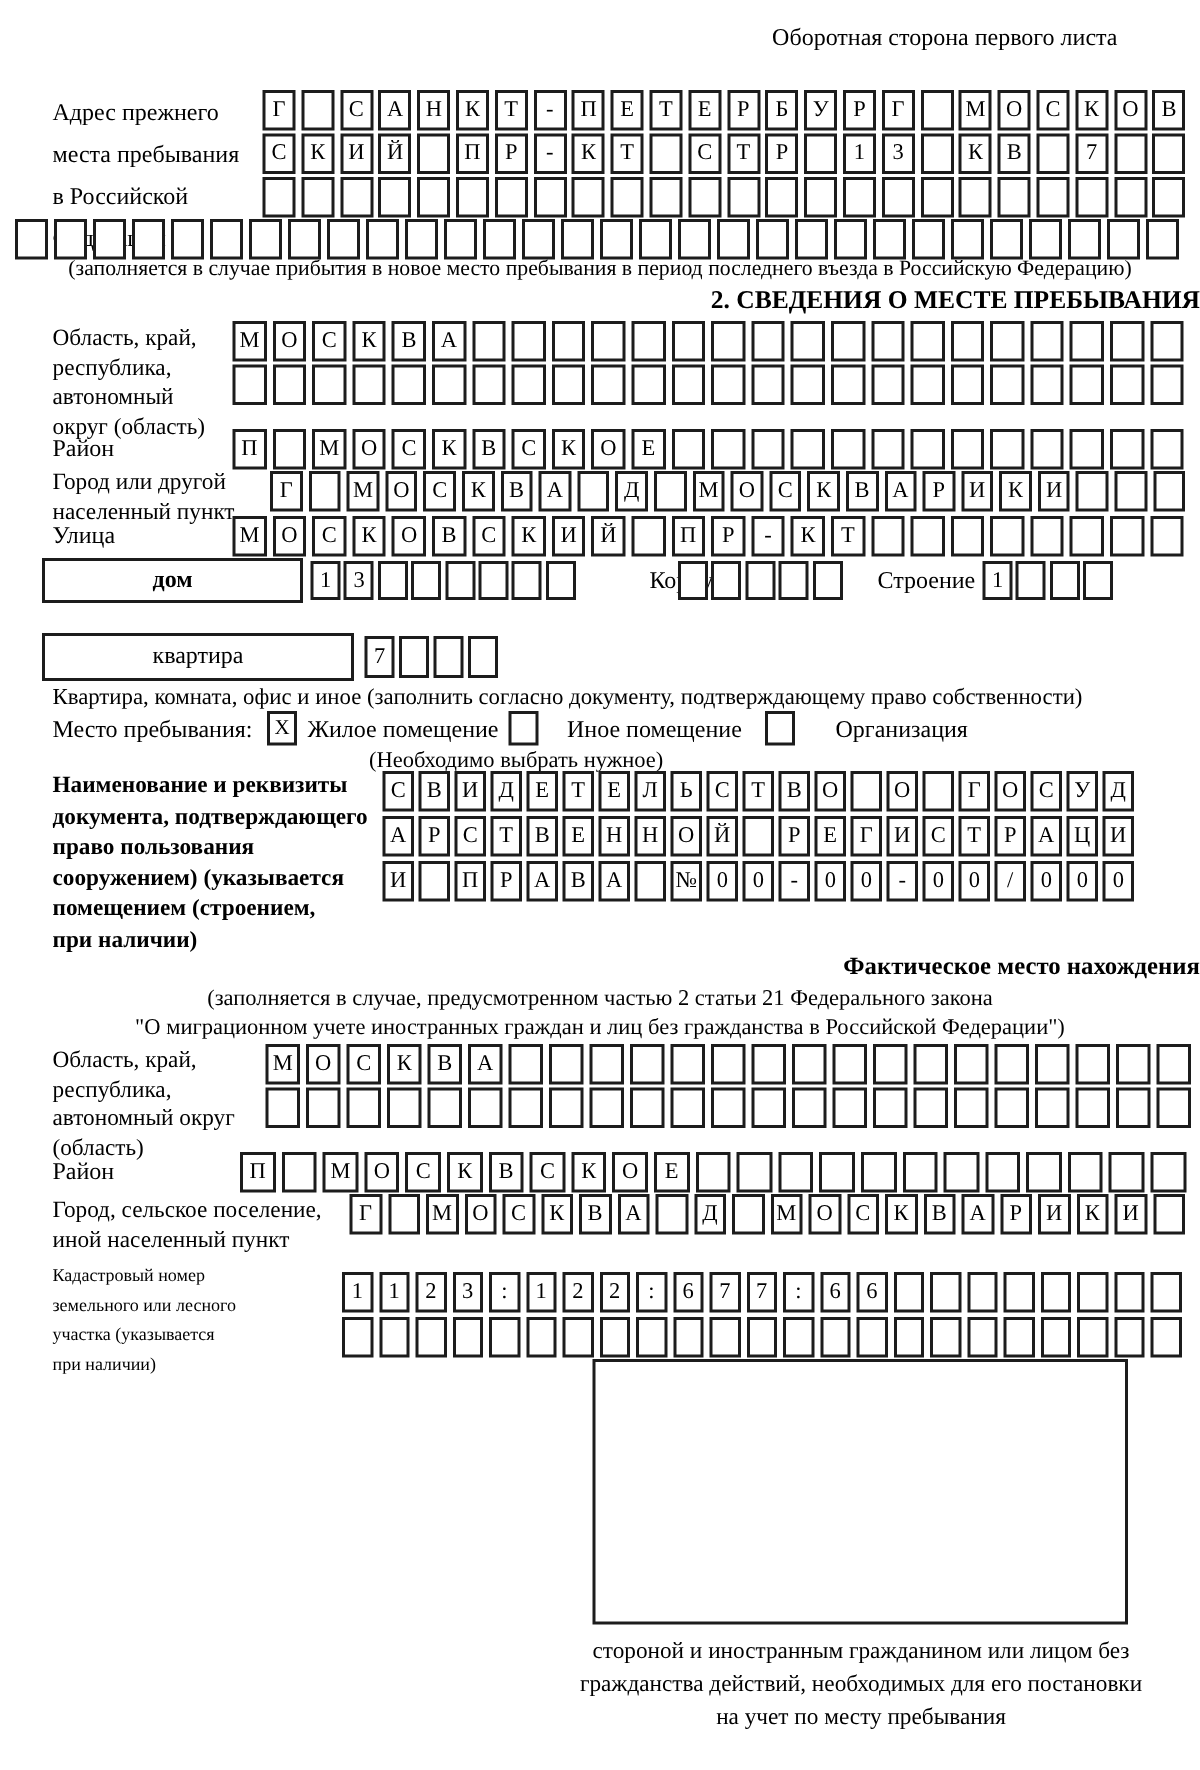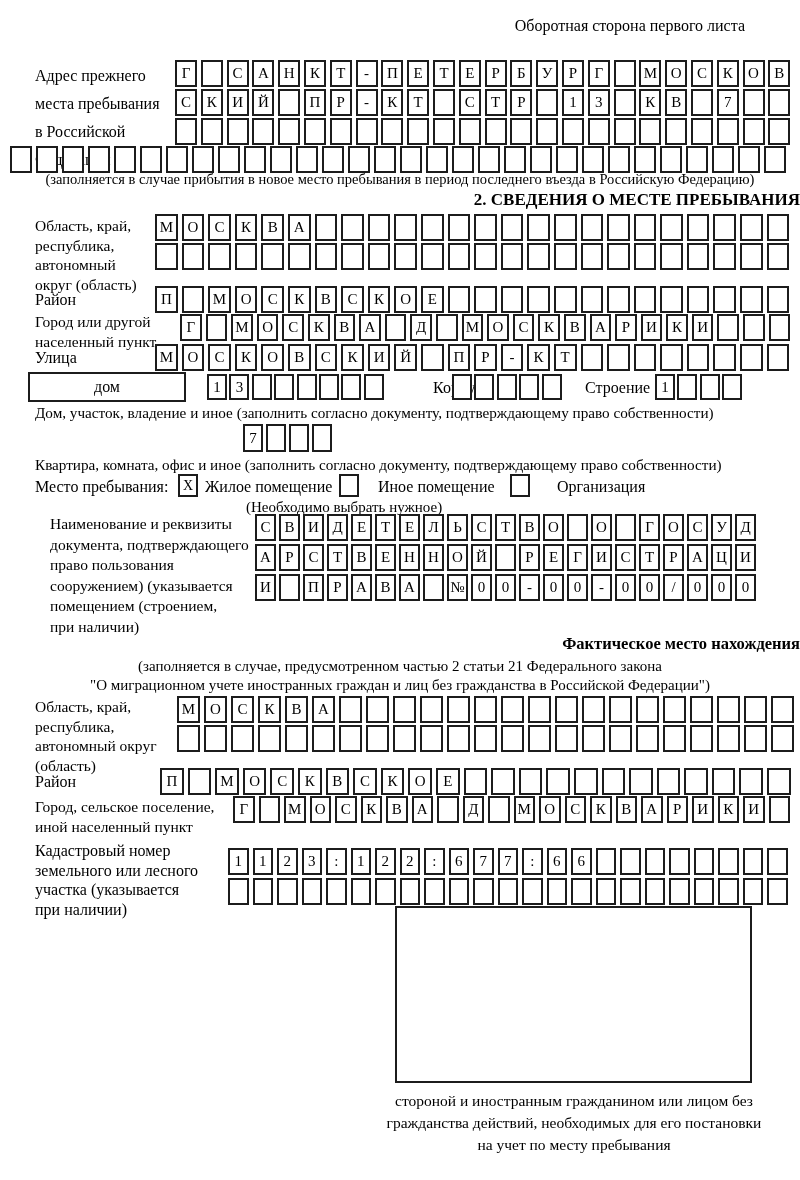--- a/index.html
+++ b/index.html
@@ -290,21 +290,21 @@
       <span class="cell"></span>
       <span class="cell"></span>
       <span class="cell"></span>
       <span class="cell"></span>
       <span class="cell"></span>
       <span class="cell"></span>
       <span class="cell"></span>
       <span class="cell"></span>
     </div>
 
-  <div class="abs labelbox" style="left:28px;top:372px;width:158px;height:30px;">дом</div>
+  <div class="abs labelbox" style="left:28px;top:372px;width:174px;height:30px;font-weight:bold;">дом</div>
   <div class="abs cellrow" style="left:207px;top:374px;--cw:20px;--gap:2.4px;--ch:26px;">
       <span class="cell">1</span>
       <span class="cell">3</span>
       <span class="cell"></span>
       <span class="cell"></span>
       <span class="cell"></span>
       <span class="cell"></span>
       <span class="cell"></span>
       <span class="cell"></span>
     </div>
@@ -316,40 +316,40 @@
       <span class="cell"></span>
       <span class="cell"></span>
     </div>
   <div class="abs lbl" style="left:585px;top:378px;">Строение</div>
   <div class="abs cellrow" style="left:655px;top:374px;--cw:20px;--gap:2.4px;--ch:26px;">
       <span class="cell">1</span>
       <span class="cell"></span>
       <span class="cell"></span>
       <span class="cell"></span>
     </div>
-  <div class="abs cap" style="left:35px;top:404px;font-size:15.2px;">Дом, участок, владение и иное (заполнить согласно документу, подтверждающему право собственности)</div>
-
+
+  <div class="abs labelbox" style="left:28px;top:422px;width:208px;height:32px;">квартира</div>
   <div class="abs cellrow" style="left:243px;top:424px;--cw:20px;--gap:3px;--ch:28px;">
       <span class="cell">7</span>
       <span class="cell"></span>
       <span class="cell"></span>
       <span class="cell"></span>
     </div>
   <div class="abs cap" style="left:35px;top:456px;font-size:15.2px;">Квартира, комната, офис и иное (заполнить согласно документу, подтверждающему право собственности)</div>
 
   <div class="abs lbl" style="left:35px;top:477px;">Место пребывания:</div>
   <div class="abs chk" style="left:178px;top:474px;">X</div>
   <div class="abs lbl" style="left:205px;top:477px;">Жилое помещение</div>
   <div class="abs chk" style="left:339px;top:474px;"></div>
   <div class="abs lbl" style="left:378px;top:477px;">Иное помещение</div>
   <div class="abs chk" style="left:510px;top:474px;"></div>
   <div class="abs lbl" style="left:557px;top:477px;">Организация</div>
   <div class="abs cap" style="left:246px;top:499px;font-size:15px;">(Необходимо выбрать нужное)</div>
 
-  <div class="abs lbl lines" style="left:50px;top:514px;line-height:20.5px;font-size:15.5px;">
+  <div class="abs lbl lines" style="left:35px;top:514px;line-height:20.5px;font-size:15.5px;font-weight:bold;">
       <div class="lline">Наименование и реквизиты</div>
       <div class="lline">документа, подтверждающего</div>
       <div class="lline">право пользования</div>
       <div class="lline">сооружением) (указывается</div>
       <div class="lline">помещением (строением,</div>
       <div class="lline">при наличии)</div>
     </div>
   <div class="abs cellrow" style="left:255px;top:514px;--cw:21px;--gap:3px;">
       <span class="cell">С</span>
       <span class="cell">В</span>
@@ -530,21 +530,21 @@
       <span class="cell">К</span>
       <span class="cell">В</span>
       <span class="cell">А</span>
       <span class="cell">Р</span>
       <span class="cell">И</span>
       <span class="cell">К</span>
       <span class="cell">И</span>
       <span class="cell"></span>
     </div>
 
-  <div class="abs lbl lines" style="left:35px;top:841px;line-height:19.5px;font-size:16px;">
+  <div class="abs lbl lines" style="left:35px;top:841px;line-height:19.5px;font-size:12px;">
       <div class="lline">Кадастровый номер</div>
       <div class="lline">земельного или лесного</div>
       <div class="lline">участка (указывается</div>
       <div class="lline">при наличии)</div>
     </div>
   <div class="abs cellrow" style="left:228px;top:848px;--cw:20.5px;--gap:4px;">
       <span class="cell">1</span>
       <span class="cell">1</span>
       <span class="cell">2</span>
       <span class="cell">3</span>

